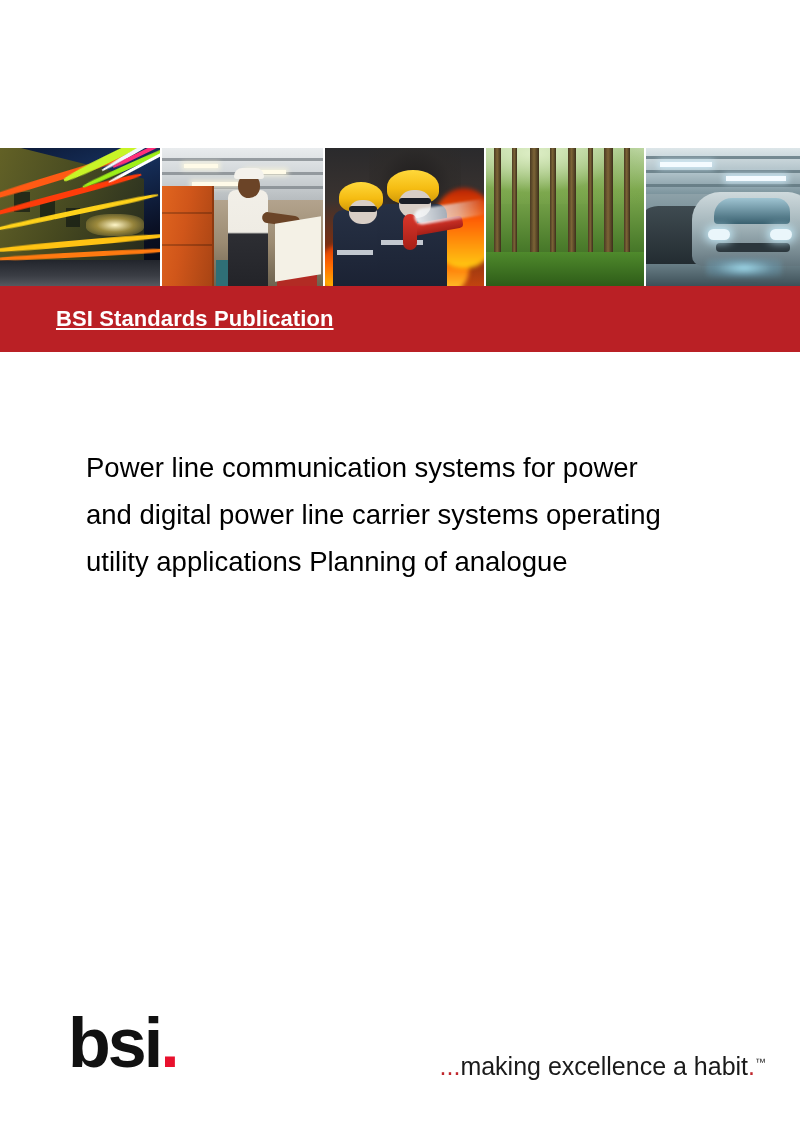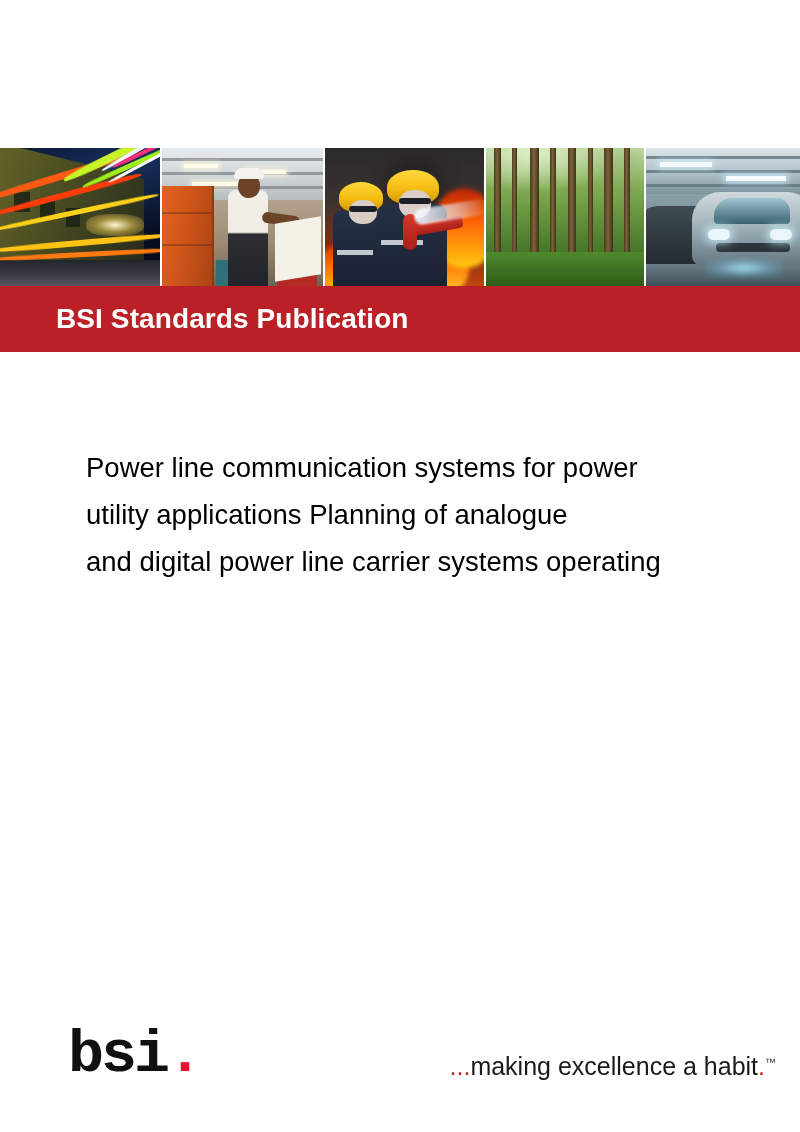--- a/index.html
+++ b/index.html
@@ -185,55 +185,56 @@
     width: 800px;
     height: 66px;
     background: #ba2025;
   }
   .banner-title {
     position: absolute;
     left: 56px;
     top: 50%;
     transform: translateY(-50%);
     color: #ffffff;
-    font-size: 28px;
+    font-size: 22px;
     font-weight: 600;
     letter-spacing: 0.1px;
     white-space: nowrap;
+    text-decoration: underline;
   }
 
   
   .doc-title {
     position: absolute;
     left: 86px;
     top: 444px;
     width: 700px;
     font-size: 27.5px;
     line-height: 47px;
     color: #000000;
   }
   .doc-title .tline { display: block; white-space: nowrap; }
 
   
   .logo {
     position: absolute;
     left: 68px;
-    bottom: 40px;
-    font-size: 60px;
+    bottom: 52px;
+    font-size: 70px;
     line-height: 74px;
     font-weight: 700;
     letter-spacing: -3px;
     color: #111111;
-    font-family: Liberation Mono, monospace;
+    font-family: Liberation Sans, sans-serif;
   }
   .logo .dot { color: #e8112d; }
 
   .tagline {
     position: absolute;
-    right: 24px;
+    right: 34px;
     bottom: 52px;
     font-size: 25px;
     line-height: 28px;
     color: #1a1a1a;
     white-space: nowrap;
   }
   .tagline .lead { color: #c0272d; }
   .tagline .endmark { color: #c0272d; }
   .tagline .tm {
     font-size: 11px;
@@ -341,21 +342,21 @@
     </div>
 
   </div>
 
   <div class="banner">
     <div class="banner-title">BSI Standards Publication</div>
   </div>
 
   <div class="doc-title">
     <span class="tline">Power line communication systems for power</span>
+    <span class="tline">and digital power line carrier systems operating</span>
     <span class="tline">utility applications Planning of analogue</span>
-    <span class="tline">and digital power line carrier systems operating</span>
   </div>
 
   <div class="logo"><span>bsi</span><span class="dot">.</span></div>
 
   <div class="tagline"><span class="lead">...</span><span>making excellence a habit</span><span class="endmark">.</span><span class="tm">™</span></div>
 
 </div>
 
 </body></html>

